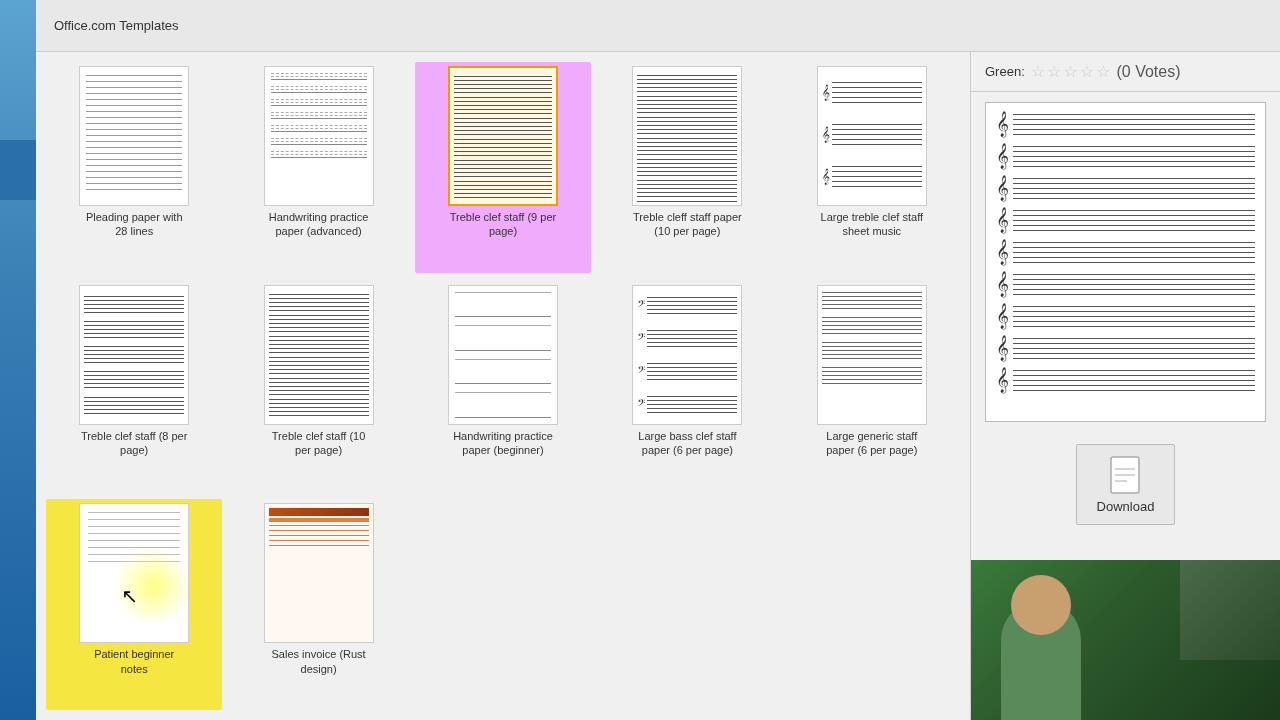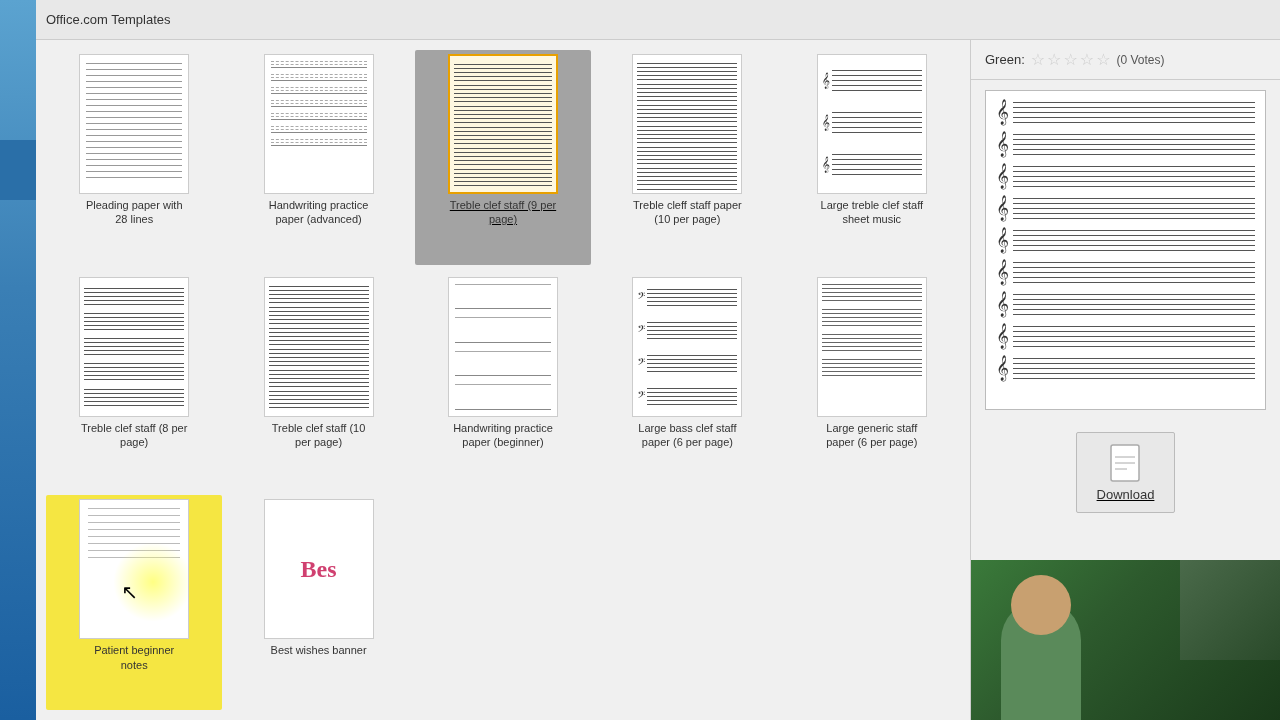--- a/index.html
+++ b/index.html
@@ -35,23 +35,23 @@
       flex-direction: column;
       background: #f0f0f0;
     }
 
     
     .header-bar {
       display: flex;
       align-items: center;
       background: #e8e8e8;
       border-bottom: 1px solid #ccc;
-      padding: 6px 10px;
+      padding: 6px 18px;
       gap: 15px;
-      height: 40px;
+      height: 52px;
     }
     .header-title {
       font-size: 13px;
       color: #333;
       font-weight: normal;
     }
     .search-box {
       display: flex;
       align-items: center;
       gap: 4px;
@@ -98,22 +98,21 @@
 
     .template-item {
       display: flex;
       flex-direction: column;
       align-items: center;
       cursor: pointer;
       padding: 4px;
       border-radius: 2px;
     }
     .template-item.selected {
-      background: #a3a3a3;
-      text-decoration: underline;
+      background: #f0abfc;
     }
     .template-item.selected-yellow {
       background: #f5e642;
     }
 
     .template-thumb {
       width: 110px;
       height: 140px;
       background: white;
       border: 1px solid #ccc;
@@ -160,21 +159,21 @@
     }
     .stars {
       display: flex;
       gap: 2px;
     }
     .star {
       color: #ccc;
       font-size: 16px;
     }
     .votes-text {
-      font-size: 12px;
+      font-size: 16px;
       color: #555;
     }
 
     .preview-box {
       margin: 10px 14px;
       border: 1px solid #bbb;
       background: white;
       height: 320px;
       overflow: hidden;
       display: flex;
@@ -222,21 +221,20 @@
     .download-btn {
       display: flex;
       flex-direction: column;
       align-items: center;
       gap: 4px;
       cursor: pointer;
       background: #e8e8e8;
       border: 1px solid #bbb;
       padding: 10px 20px;
       border-radius: 2px;
-      text-decoration: underline;
     }
     .download-icon {
       width: 36px;
       height: 40px;
       display: flex;
       align-items: center;
       justify-content: center;
       font-size: 28px;
       color: #666;
     }
@@ -894,30 +892,36 @@
                 <div class="pl"></div>
             </div>
             <div class="patient-glow"></div>
             <div class="cursor-arrow">↖</div>
           </div>
         </div>
         <div class="template-label">Patient beginner notes</div>
       </div>
 
 
+
+
       <div class="template-item">
         <div class="template-thumb">
-          <div class="banner-preview">
-            <span class="banner-text-preview">Bes</span>
-          </div>
-        </div>
-        <div class="template-label">Best wishes banner</div>
-      </div>
-
-
+          <div class="invoice-rust-preview">
+            <div class="inv-header-rust"></div>
+            <div style="height:4px; background:#e08040; width:100%; margin-bottom:3px;"></div>
+            <div class="inv-rust-line"></div>
+              <div class="inv-rust-line"></div>
+              <div class="inv-rust-line"></div>
+            <div class="inv-rust-line"></div>
+              <div class="inv-rust-line"></div>
+          </div>
+        </div>
+        <div class="template-label">Sales invoice (Rust design)</div>
+      </div>
 
     </div>
 
     <div class="right-panel">
       <div class="rating-section">
         <div class="rating-row">
           <span>Green:</span>
           <div class="stars">
             <span class="star">☆</span>
             <span class="star">☆</span>

